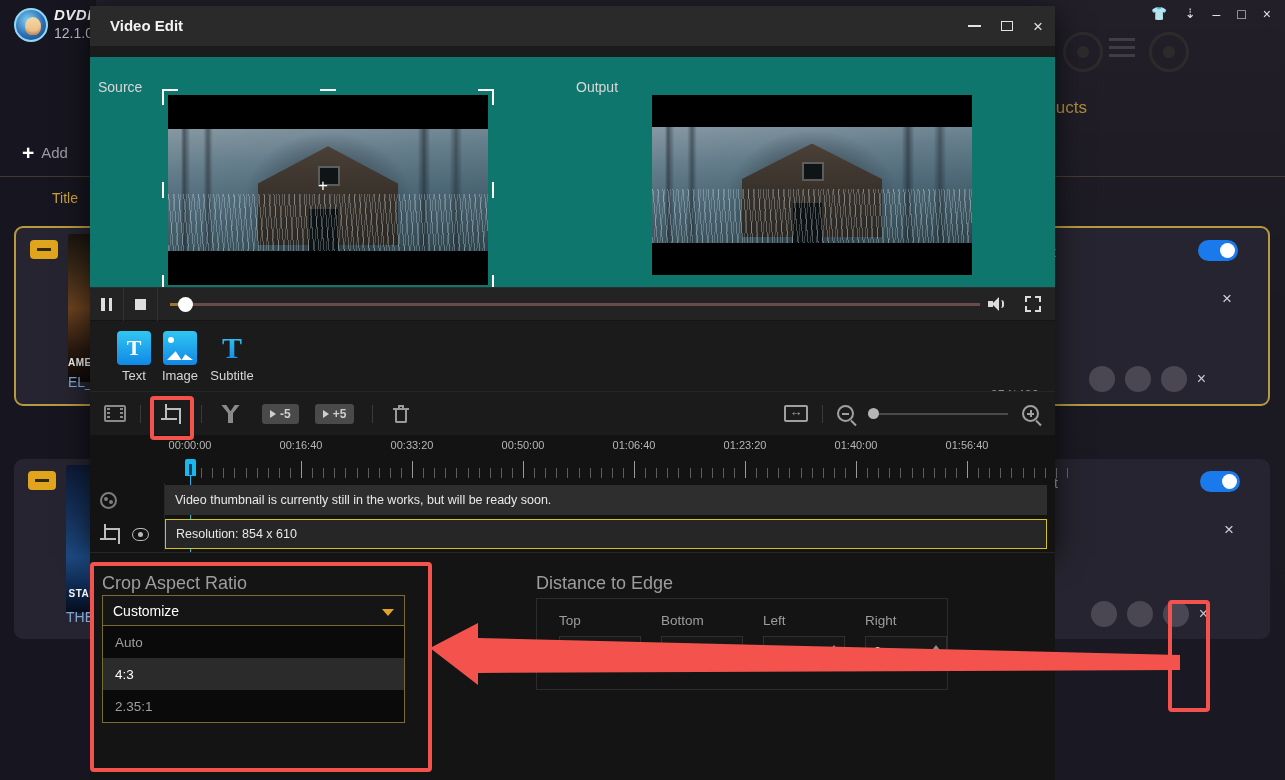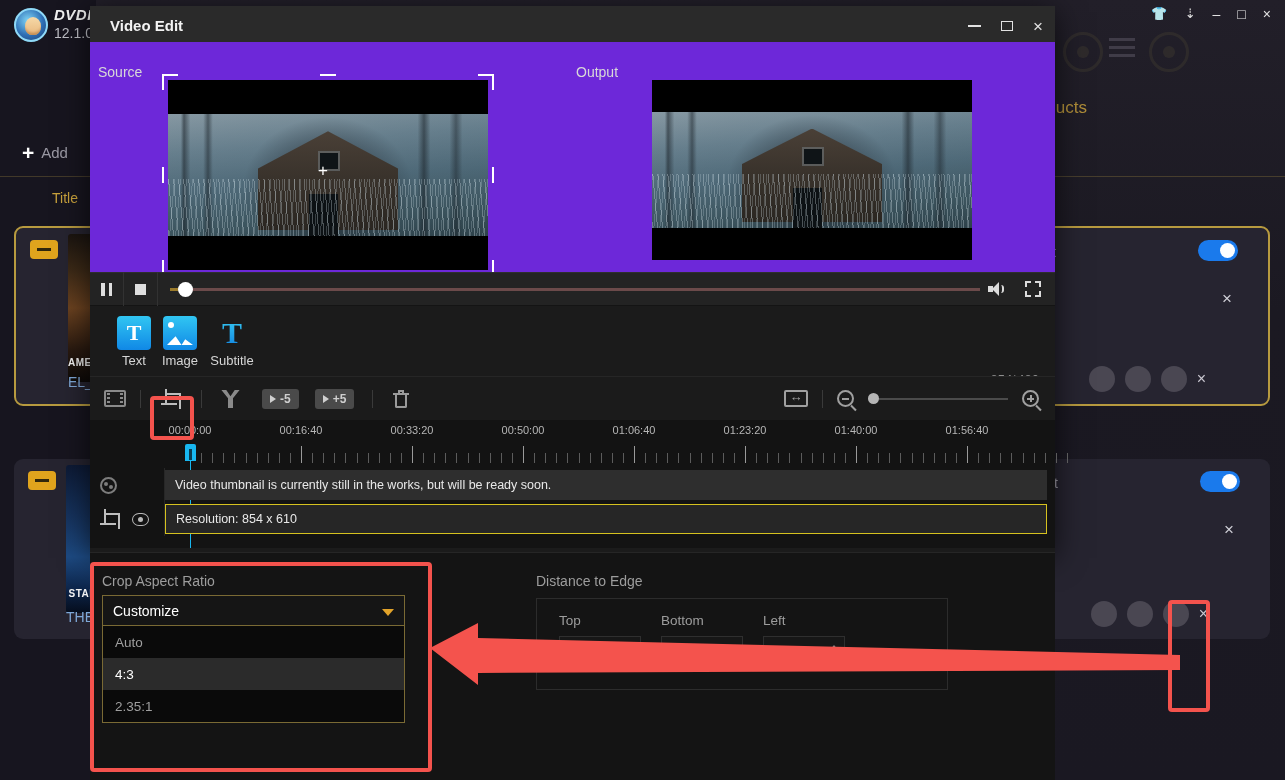--- a/index.html
+++ b/index.html
@@ -151,22 +151,22 @@
   }
   .win-ctrls {
     position: absolute; right: 12px; top: 0; height: 40px;
     display: flex; align-items: center; gap: 20px;
   }
   .wc { color: #e2e2e2; font-size: 14px; line-height: 1; cursor: default; }
   .wc-min { width: 13px; height: 1.5px; background: #e2e2e2; }
   .wc-max { width: 12px; height: 10px; border: 1.5px solid #e2e2e2; }
 
   .win-body {
-    position: absolute; left: 0; top: 36px; width: 965px; height: 506px;
-    background: #6d28d9;
+    position: absolute; left: 0; top: 51px; width: 965px; height: 506px;
+    background: #0f766e;
   }
   .pane-label {
     position: absolute; color: #d8d8d8; font-size: 14px;
   }
   .preview {
     position: absolute; background: #000;
   }
   .pv-img {
     position: absolute; inset: 0;
     background:
@@ -449,21 +449,21 @@
     content: ""; position: absolute; left: 6px; top: 4px;
     width: 5px; height: 5px; border-radius: 50%; background: #b9b9b9;
   }
 
   
   .crop-panel {
     position: absolute; left: 90px; top: 552px; width: 965px; height: 228px;
     background: #141414; border-top: 1px solid #262626;
   }
   .cp-sec-label {
-    position: absolute; color: #9d9d9d; font-size: 14px;
+    position: absolute; color: #9d9d9d; font-size: 18px;
   }
   .select-box {
     position: absolute; left: 12px; top: 42px; width: 303px; height: 31px;
     background: #151515; border: 1px solid #7a6a34;
     display: flex; align-items: center; padding: 0 10px;
     color: #fff; font-size: 14px;
   }
   .select-caret {
     position: absolute; right: 10px; top: 13px;
     width: 0; height: 0; border: 6px solid transparent; border-top: 7px solid #e2a32a;
@@ -879,20 +879,27 @@
         <span class="spin"></span>
       </div>
     </div>
     <div class="edge-col" style="left:226px">
       <div class="edge-lbl">Left</div>
       <div class="edge-input">
         <span>0</span>
         <span class="spin"></span>
       </div>
     </div>
+    <div class="edge-col" style="left:328px">
+      <div class="edge-lbl">Right</div>
+      <div class="edge-input">
+        <span>0</span>
+        <span class="spin"></span>
+      </div>
+    </div>
   </div>
 
   <div class="anno-rect" style="left:150px; top:396px; width:44px; height:44px"></div>
   <div class="anno-rect" style="left:90px; top:562px; width:342px; height:210px"></div>
   <div class="anno-rect" style="left:1168px; top:600px; width:42px; height:112px"></div>
 
   <svg class="anno-arrow" style="left:430px; top:615px" width="750" height="70">
     <polygon points="0,33 48,8 48,23 750,40 750,55 48,58 48,70" fill="#f4534d"></polygon>
   </svg>
 

